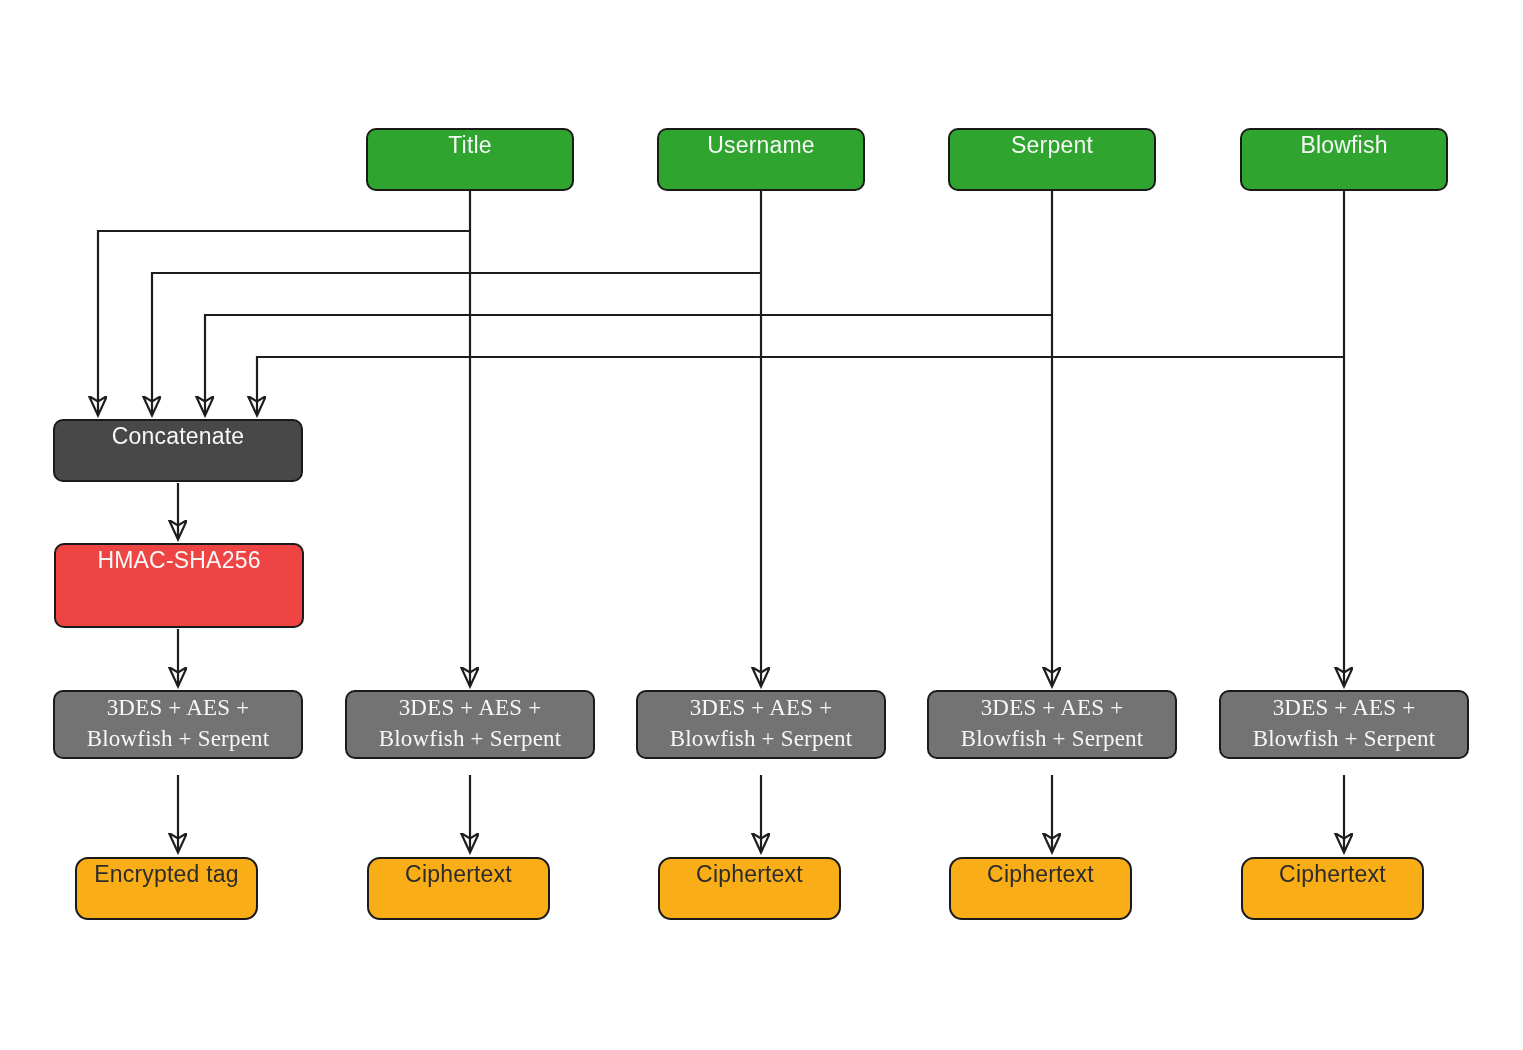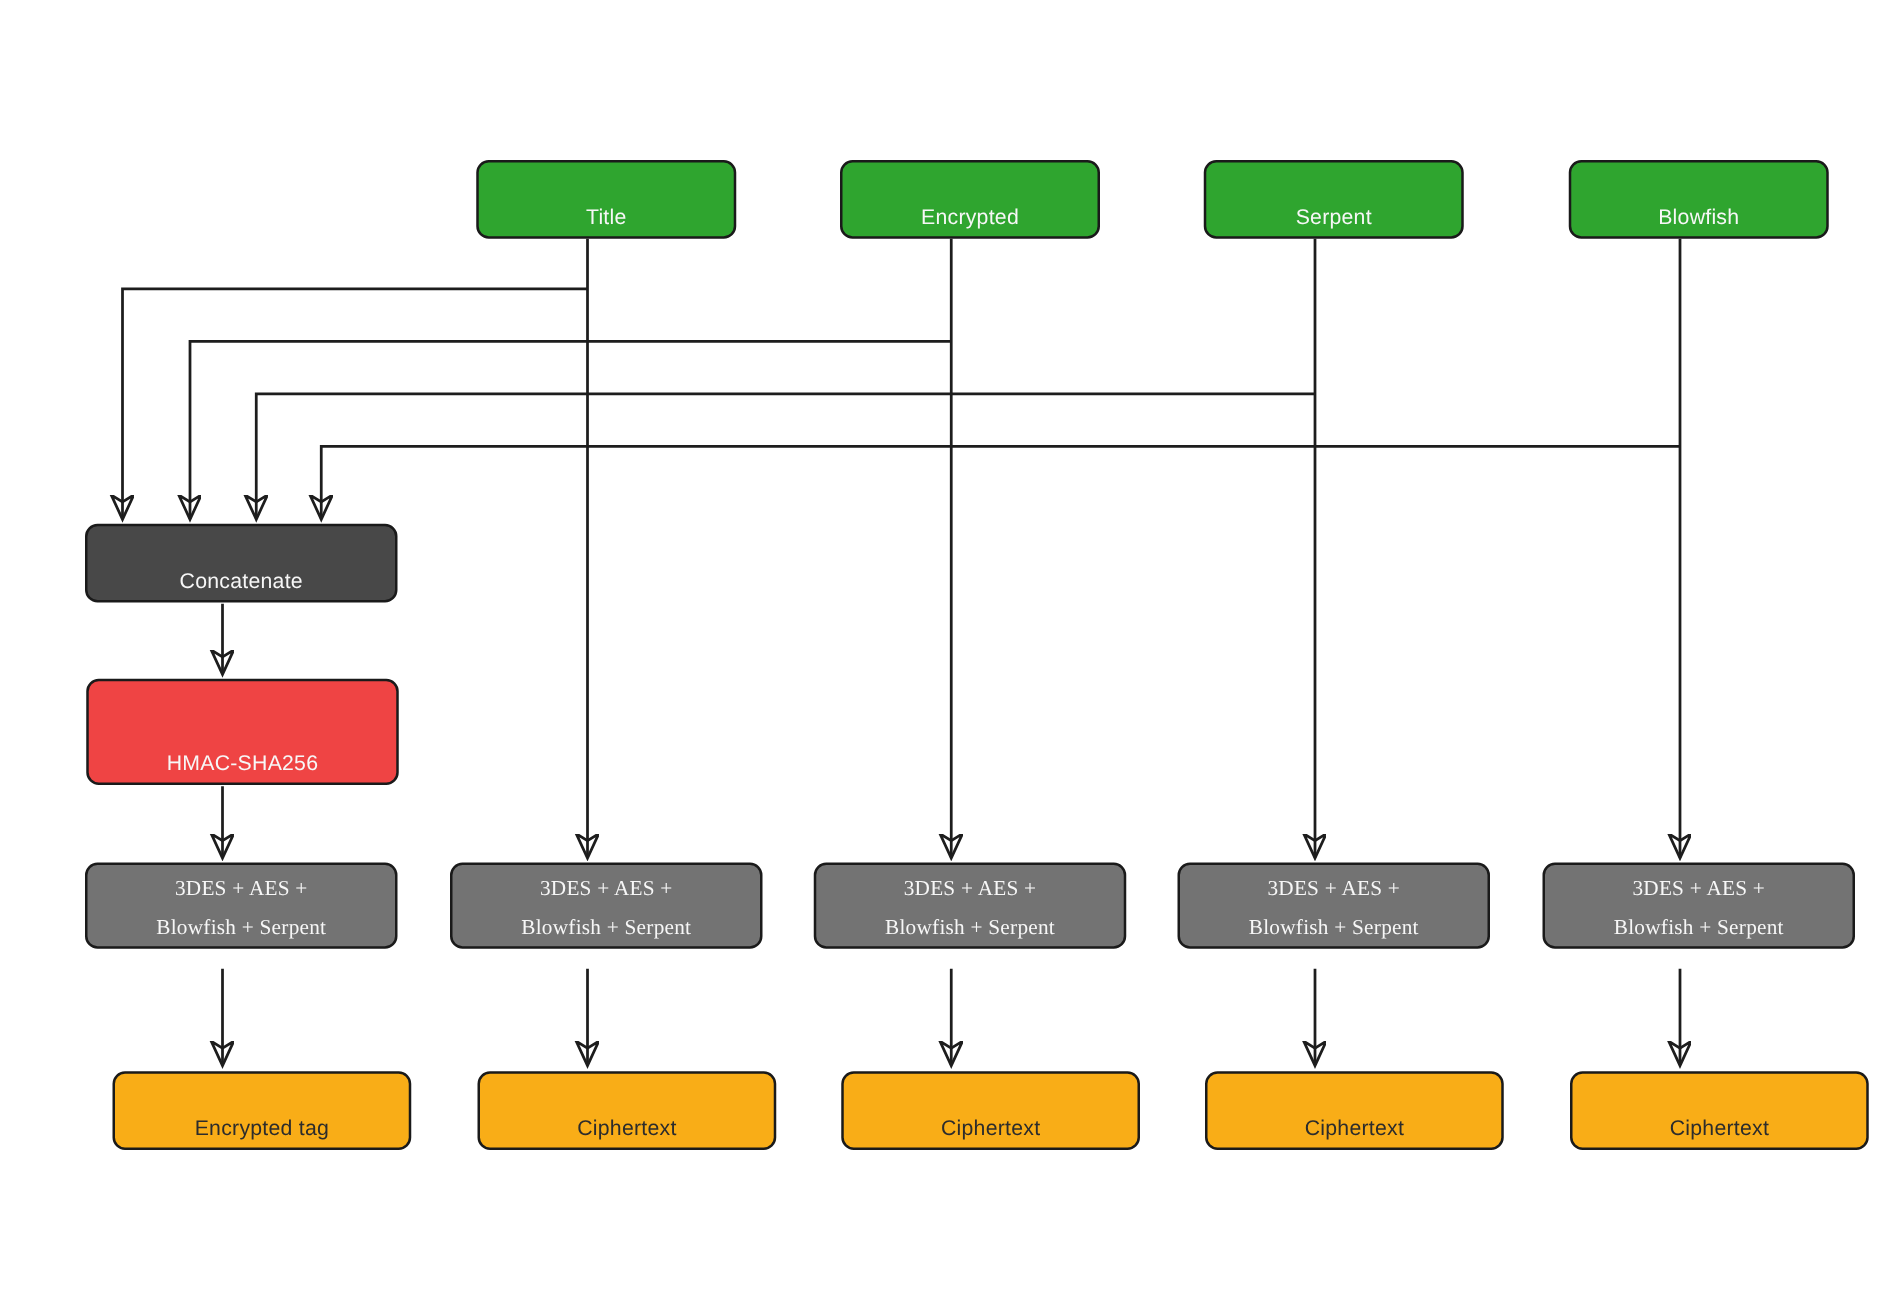--- a/index.html
+++ b/index.html
@@ -19,33 +19,32 @@
   }
   .wires path { fill: none; stroke: #1d1d1d; stroke-width: 2.2px; }
   .node {
     position: absolute;
     box-sizing: border-box;
     border: 2.5px solid #1a1a1a;
     border-radius: 10px;
     display: flex;
     flex-direction: column;
     align-items: center;
-    justify-content: flex-end;
+    justify-content: flex-start;
     text-align: center;
-    font-size: 17px;
+    font-size: 23px;
     line-height: 31px;
     color: #f7f7f7;
     letter-spacing: 0.2px;
-    margin-left: 15px;
   }
   .green  { background: #2fa52f; width: 208px; height: 63px; top: 128px; }
   .gray   { background: #484848; width: 250px; height: 63px; }
   .magenta{ background: #ef4444; width: 250px; height: 85px; }
   .purple { background: #737373; width: 250px; height: 69px; top: 690px; font-family: Liberation Serif, serif; }
-  .orange { background: #f9ad17; width: 239px; height: 63px; top: 857px; color: #2c2c2c; }
+  .orange { background: #f9ad17; width: 183px; height: 63px; top: 857px; color: #2c2c2c; border-radius: 13px; }
 </style>
 </head>
 <body>
 
 <div class="canvas">
 
   <svg class="wires" width="1523" height="1050" viewBox="0 0 1523 1050" xmlns="http://www.w3.org/2000/svg">
     <defs>
       <marker id="arrow" markerUnits="userSpaceOnUse" markerWidth="22" markerHeight="20" refX="19" refY="9" orient="auto">
         <path d="M0,0 L19.5,9 L0,18 L5.5,9 Z" fill="#1d1d1d" stroke="none"></path>
@@ -69,21 +68,21 @@
     <path d="M470 775 L470 852" marker-end="url(#arrow)"></path>
     <path d="M761 775 L761 852" marker-end="url(#arrow)"></path>
     <path d="M1052 775 L1052 852" marker-end="url(#arrow)"></path>
     <path d="M1344 775 L1344 852" marker-end="url(#arrow)"></path>
   </svg>
 
   <div class="node green" style="left:366px">
     <span>Title</span>
   </div>
   <div class="node green" style="left:657px">
-    <span>Encrypted</span>
+    <span>Username</span>
   </div>
   <div class="node green" style="left:948px">
     <span>Serpent</span>
   </div>
   <div class="node green" style="left:1240px">
     <span>Blowfish</span>
   </div>
 
   <div class="node gray" style="left:53px; top:419px">
     <span>Concatenate</span>

